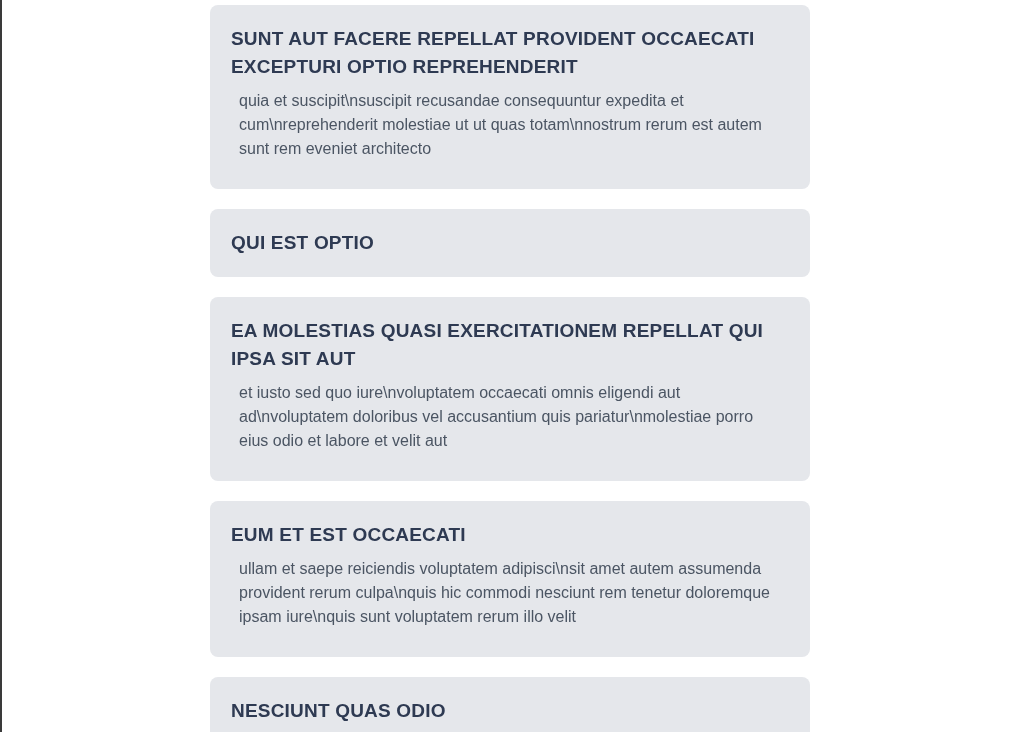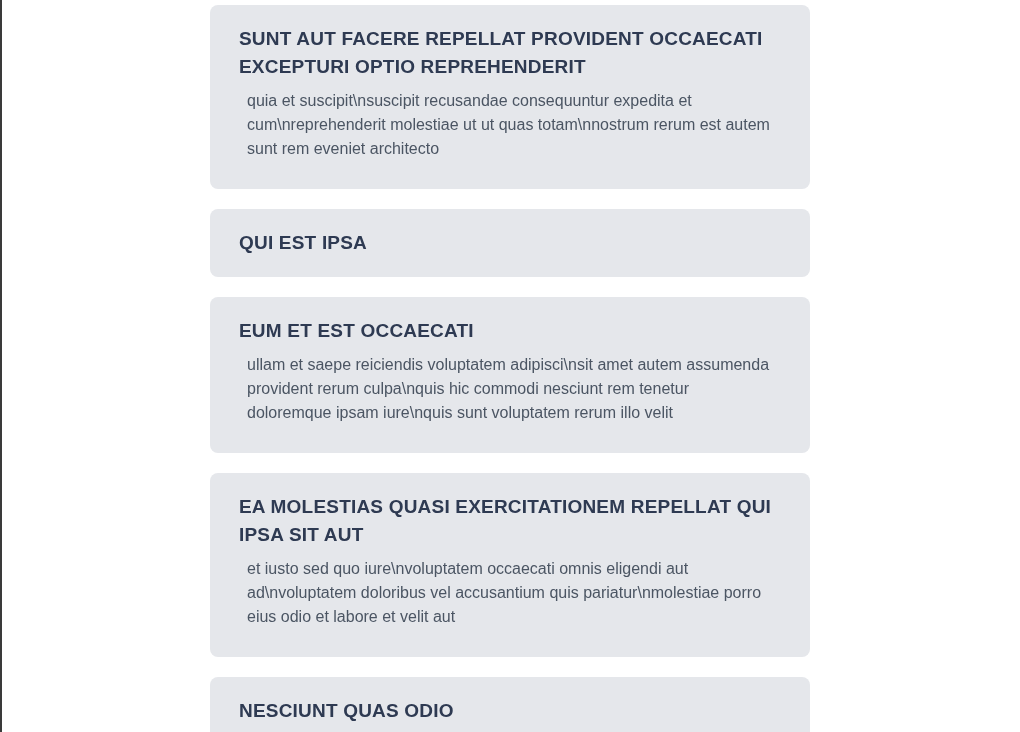--- a/index.html
+++ b/index.html
@@ -21,21 +21,21 @@
     background: #3a3a3a;
   }
   .posts-list {
     width: 600px;
     margin: 0 auto;
     padding-top: 5px;
   }
   .post-card {
     background: #e5e7eb;
     border-radius: 8px;
-    padding: 20px 29px;
+    padding: 20px 21px;
     margin-bottom: 20px;
   }
   .post-title {
     margin: 0;
     font-size: 19px;
     line-height: 28px;
     font-weight: 600;
     letter-spacing: 0.2px;
     color: #2e3a52;
   }
@@ -52,31 +52,31 @@
 <div class="left-edge"></div>
 
 <main class="posts-list">
 
   <article class="post-card">
     <h2 class="post-title">SUNT AUT FACERE REPELLAT PROVIDENT OCCAECATI EXCEPTURI OPTIO REPREHENDERIT</h2>
     <p class="post-body">quia et suscipit\nsuscipit recusandae consequuntur expedita et cum\nreprehenderit molestiae ut ut quas totam\nnostrum rerum est autem sunt rem eveniet architecto</p>
   </article>
 
   <article class="post-card">
-    <h2 class="post-title">QUI EST IPSA</h2>
+    <h2 class="post-title">QUI EST OPTIO</h2>
+  </article>
+
+  <article class="post-card">
+    <h2 class="post-title">EA MOLESTIAS QUASI EXERCITATIONEM REPELLAT QUI IPSA SIT AUT</h2>
+    <p class="post-body">et iusto sed quo iure\nvoluptatem occaecati omnis eligendi aut ad\nvoluptatem doloribus vel accusantium quis pariatur\nmolestiae porro eius odio et labore et velit aut</p>
   </article>
 
   <article class="post-card">
     <h2 class="post-title">EUM ET EST OCCAECATI</h2>
     <p class="post-body">ullam et saepe reiciendis voluptatem adipisci\nsit amet autem assumenda provident rerum culpa\nquis hic commodi nesciunt rem tenetur doloremque ipsam iure\nquis sunt voluptatem rerum illo velit</p>
-  </article>
-
-  <article class="post-card">
-    <h2 class="post-title">EA MOLESTIAS QUASI EXERCITATIONEM REPELLAT QUI IPSA SIT AUT</h2>
-    <p class="post-body">et iusto sed quo iure\nvoluptatem occaecati omnis eligendi aut ad\nvoluptatem doloribus vel accusantium quis pariatur\nmolestiae porro eius odio et labore et velit aut</p>
   </article>
 
   <article class="post-card">
     <h2 class="post-title">NESCIUNT QUAS ODIO</h2>
     <p class="post-body"></p>
   </article>
 
 </main>
 
 </body></html>

